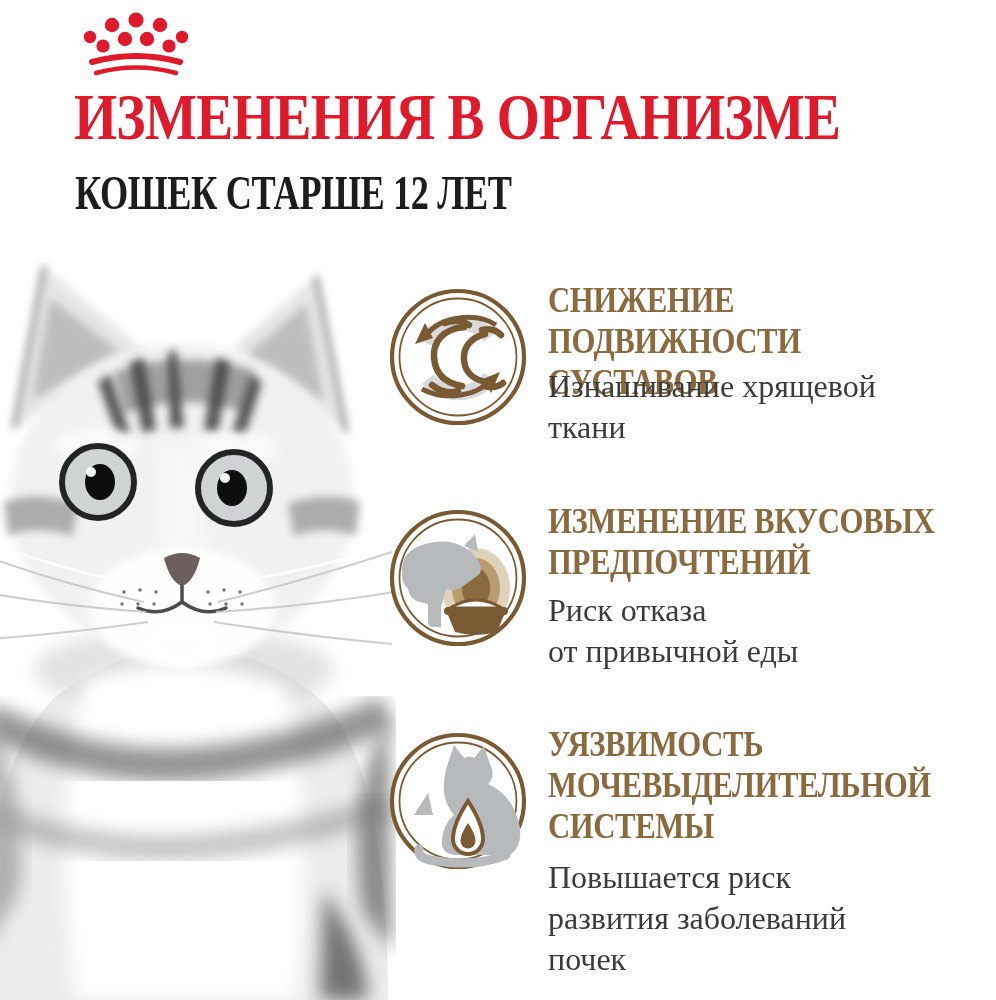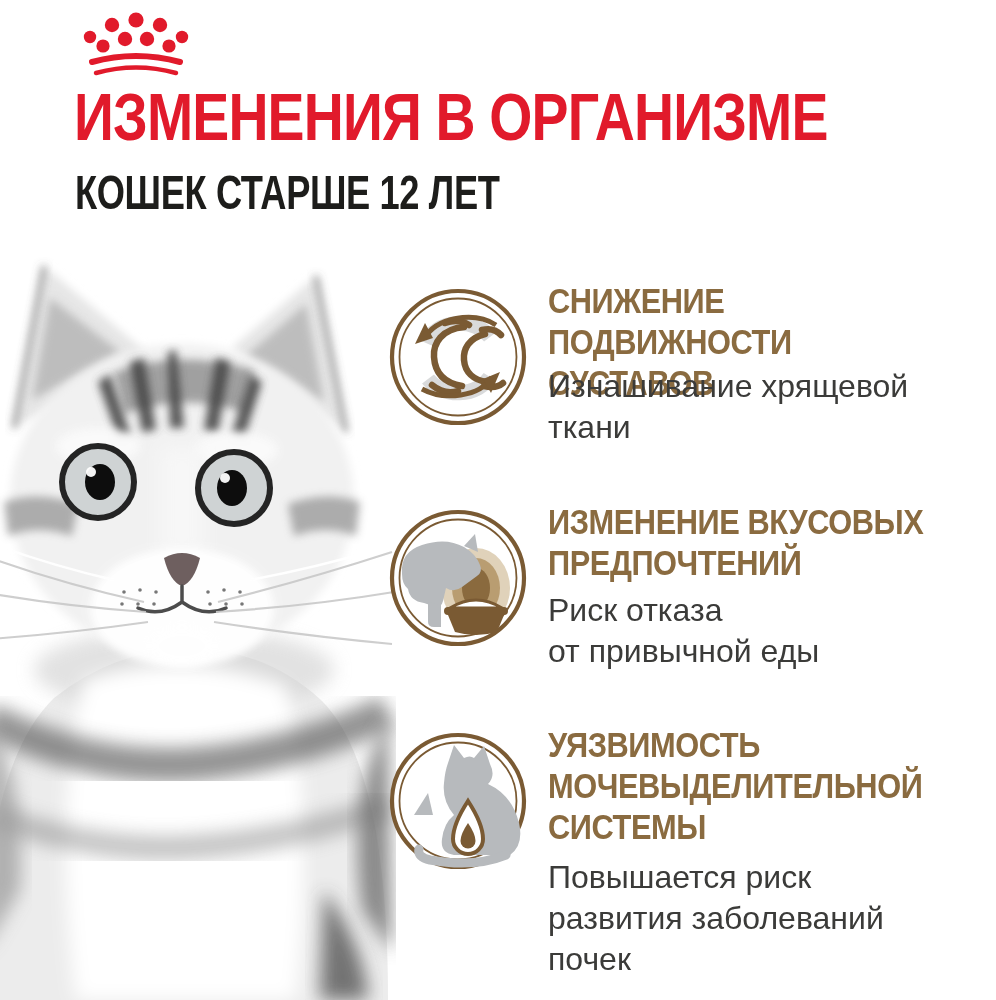--- a/index.html
+++ b/index.html
@@ -1,18 +1,18 @@
 <!DOCTYPE html>
 <html><head>
 <meta charset="utf-8">
 <style>
   html,body { margin:0; padding:0; background:#fff; }
   .canvas {
     position:relative; width:972px; height:1000px; background:#ffffff;
-    overflow:hidden; font-family:Liberation Sans, sans-serif;
+    overflow:hidden; font-family:Liberation Serif, serif;
   }
   .abs { position:absolute; }
   .title {
     left:74px; top:84px; margin:0; font-size:66px; font-weight:bold;
     color:#e11a2b; white-space:nowrap; letter-spacing:-1px;
     transform:scaleX(0.84); transform-origin:0 0; line-height:1;
   }
   .subtitle {
     left:75px; top:168px; margin:0; font-size:49px; font-weight:bold;
     color:#1d1d1b; white-space:nowrap; letter-spacing:-0.5px;

